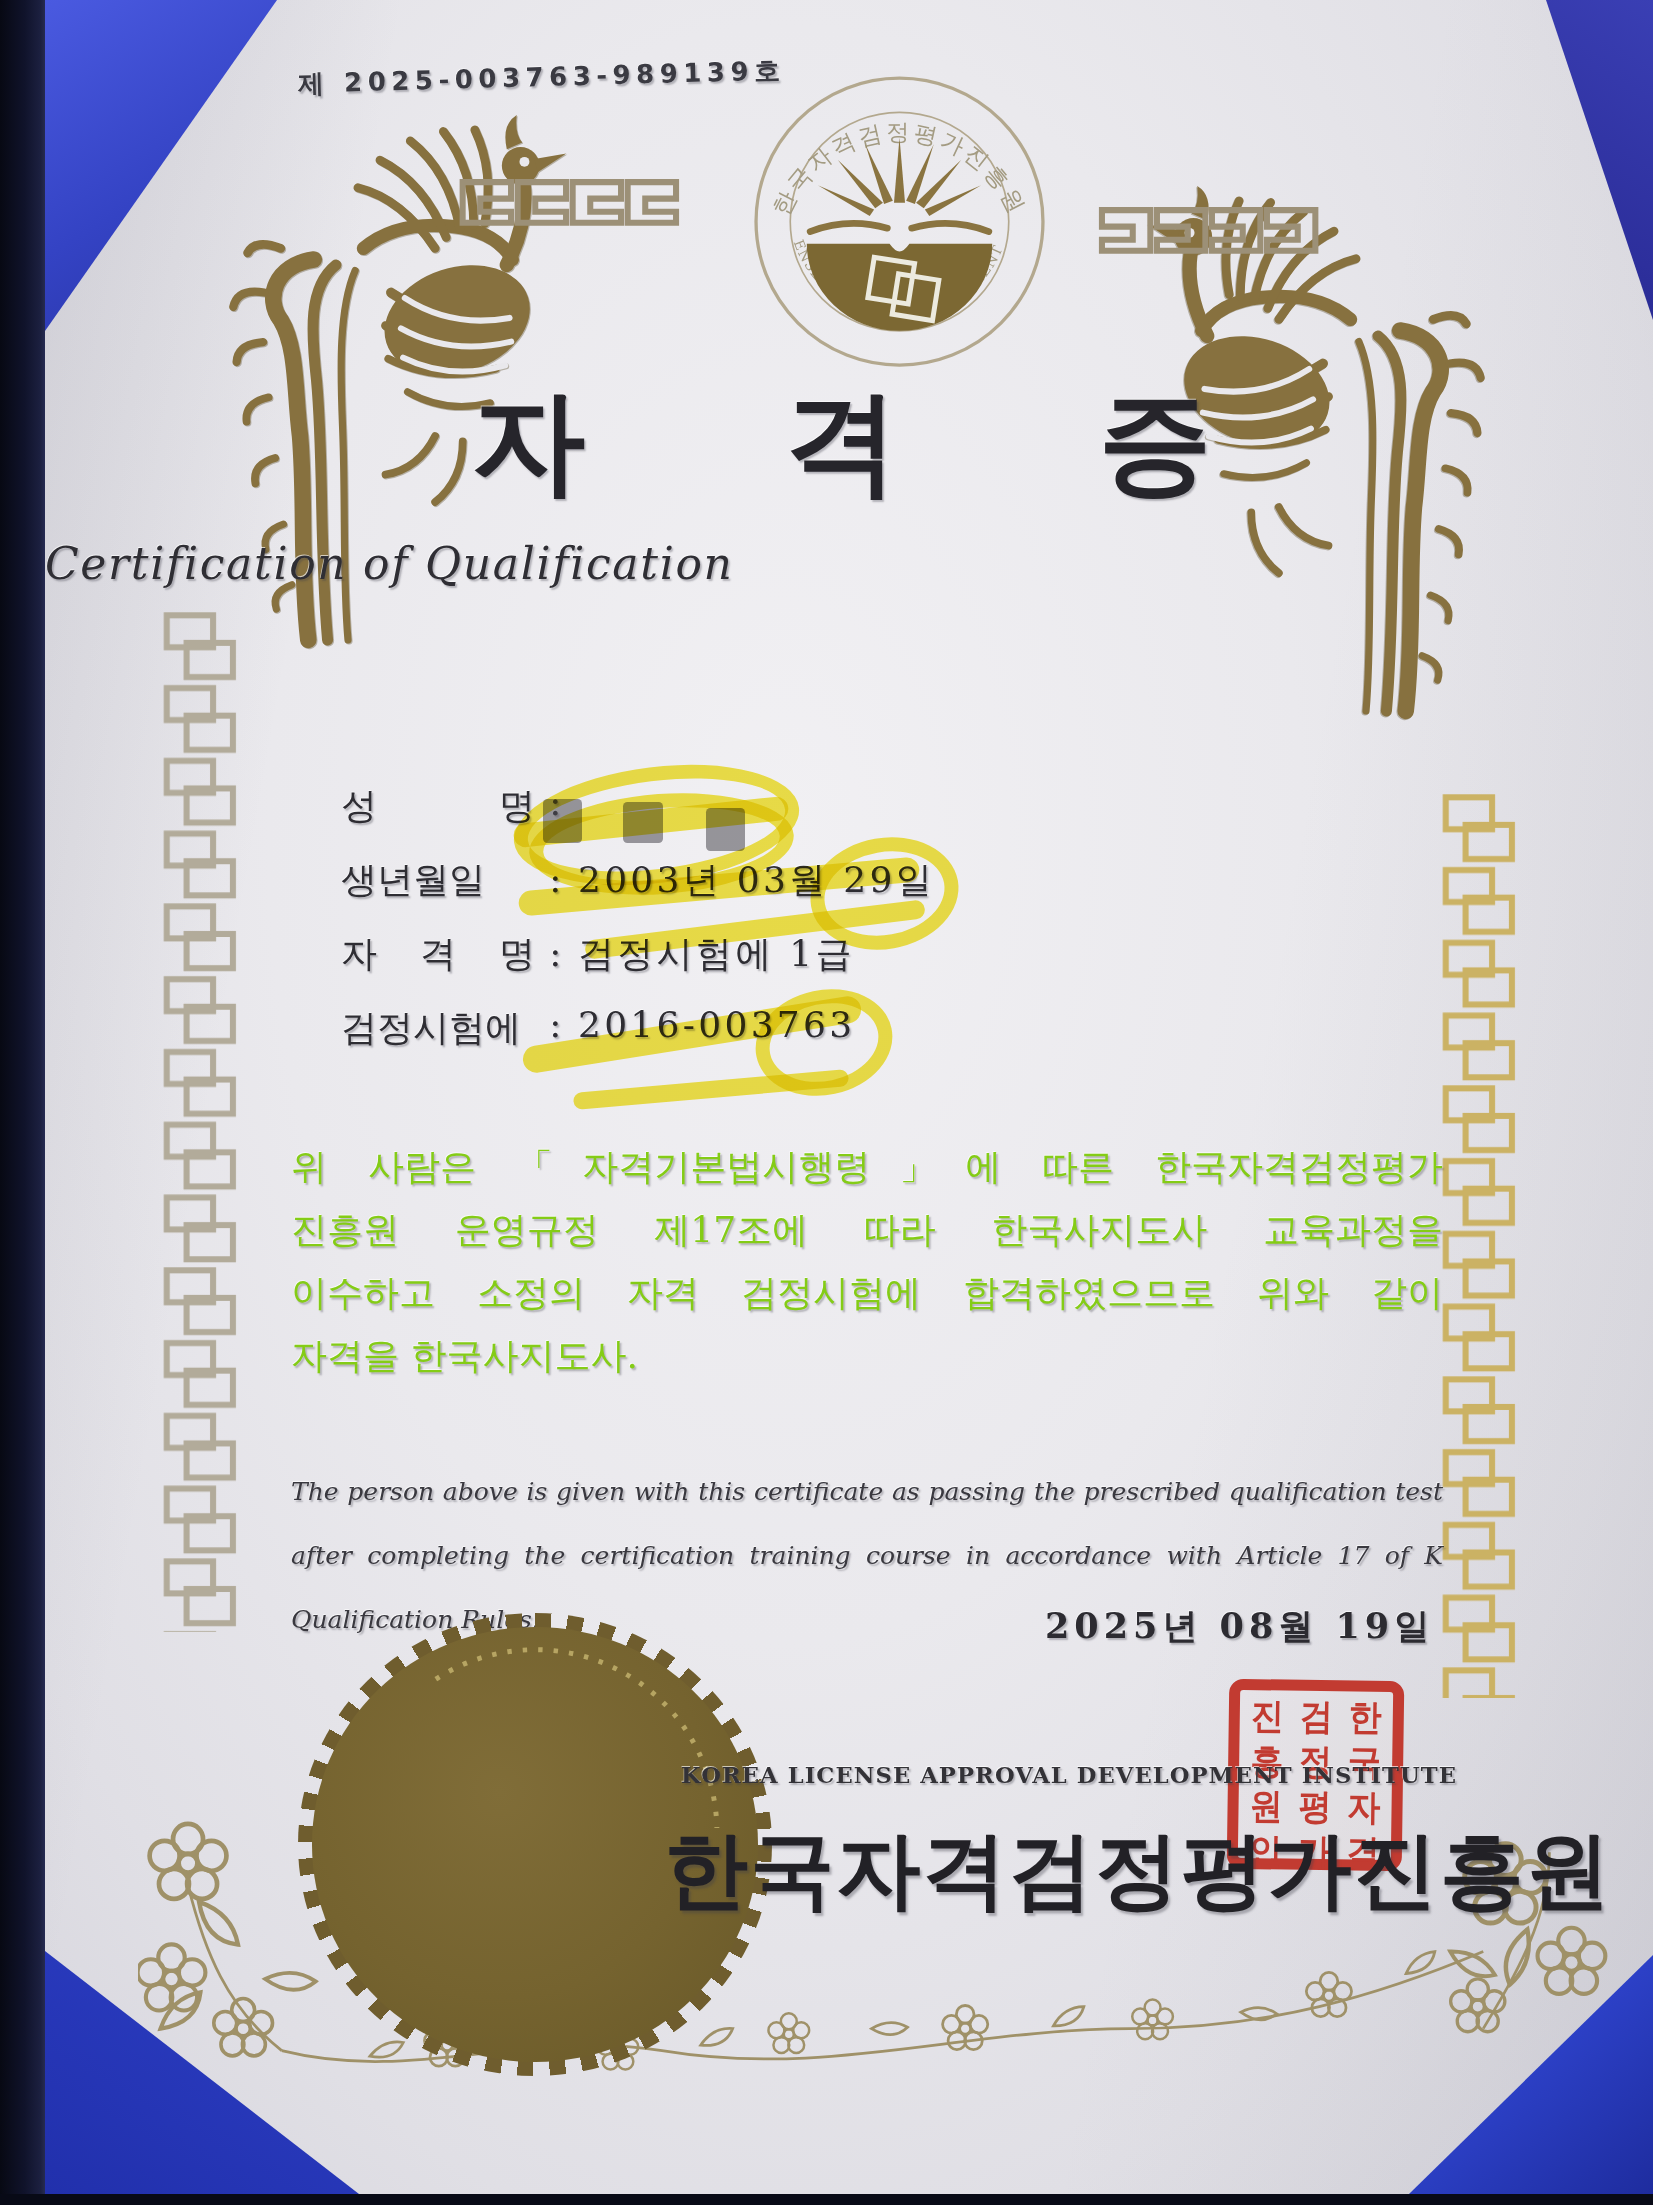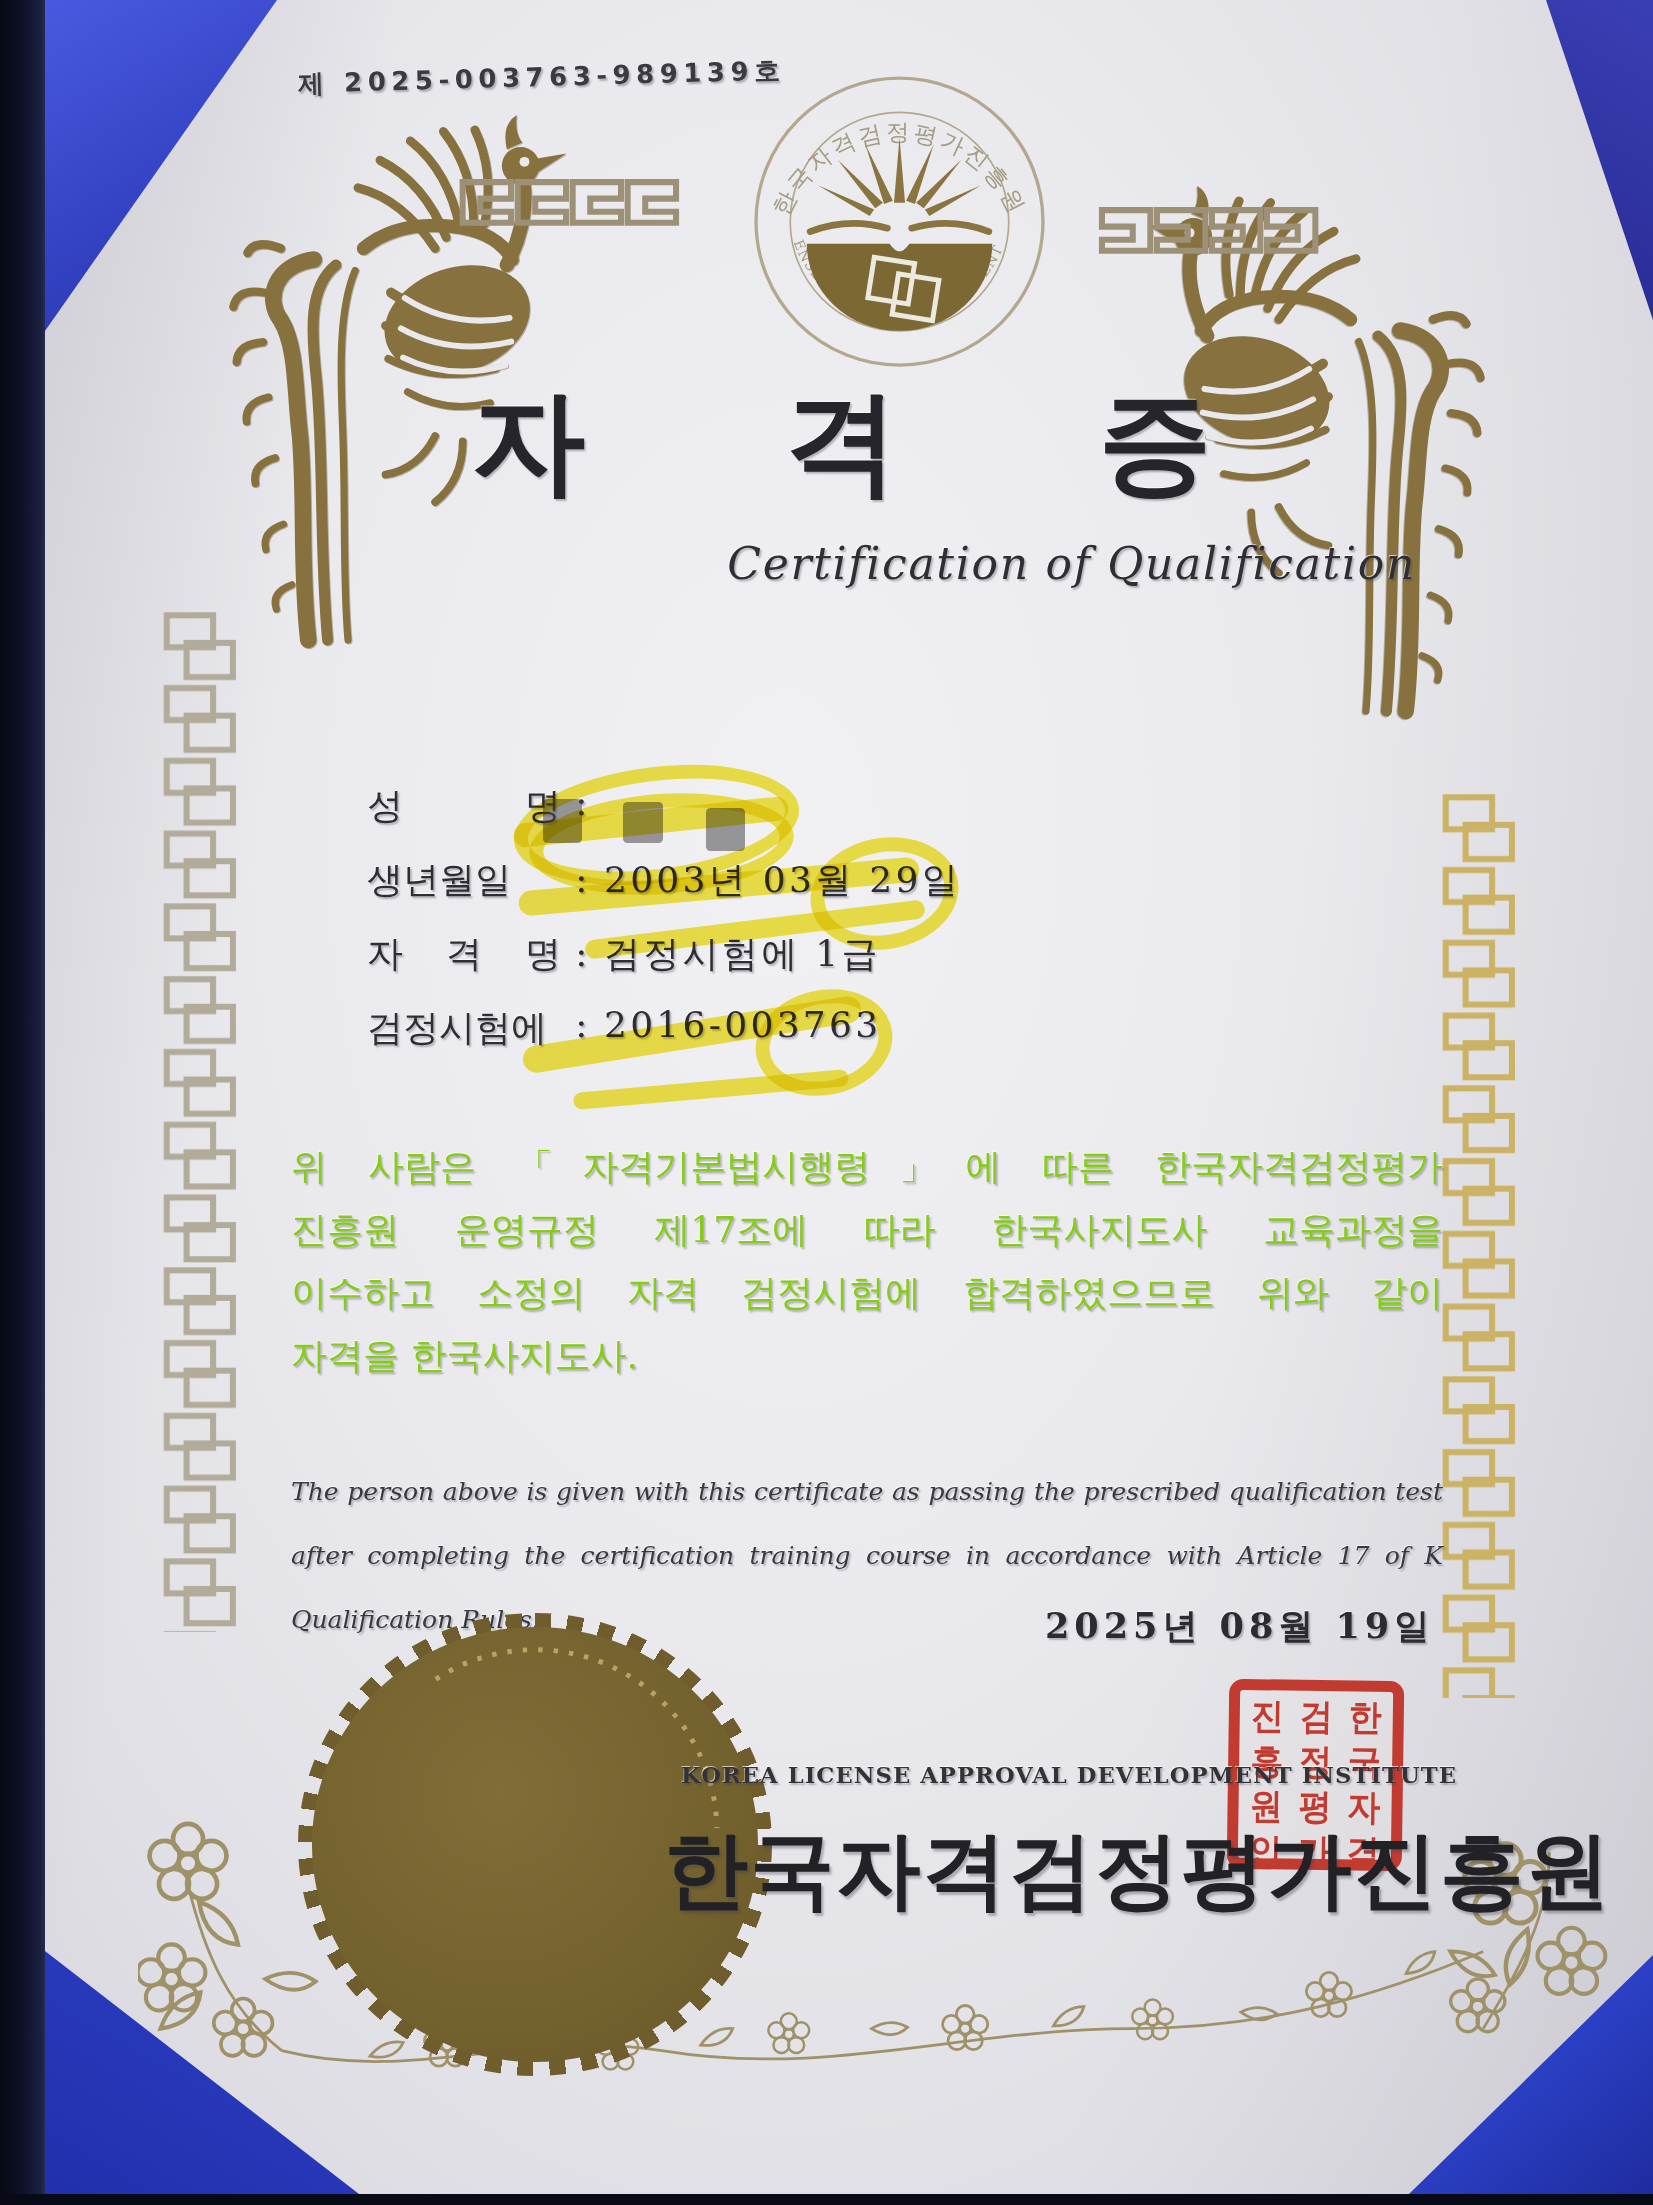--- a/index.html
+++ b/index.html
@@ -23,25 +23,25 @@
   .tri-br{right:0;bottom:11px;width:245px;height:240px;clip-path:polygon(100% 0,100% 100%,0 100%);
           background:linear-gradient(320deg,#1e2c9e 0%,#2e43cc 60%,#3a52dc 100%);}
   
   .emboss{color:#2e2d33;text-shadow:1.7px 2.2px 1.7px rgba(60,60,72,.33),-0.6px -0.6px 0.6px rgba(255,255,255,.65);}
   .gold-sh{filter:drop-shadow(1.1px 1.7px 0.6px rgba(95,82,48,.38));}
   .abs{position:absolute;}
   .cert-number{left:298px;top:60px;font-size:26px;letter-spacing:5.5px;transform:rotate(-1.6deg);
                font-family:"DejaVu Sans","Liberation Sans",sans-serif;font-weight:bold;color:#3a3a42;}
   .page-title{left:45px;top:367px;width:1609px;text-align:center;font-size:113px;font-weight:bold;
               word-spacing:130px;letter-spacing:15.4px;color:#26252b;}
-  .page-subtitle{left:45px;top:538px;width:1347px;text-align:right;font-size:44px;font-style:italic;
-                 letter-spacing:1.7px;color:#2f2e34;padding-left:24px;}
+  .page-subtitle{left:45px;top:538px;width:1347px;text-align:left;font-size:44px;font-style:italic;
+                 letter-spacing:1.7px;color:#2f2e34;}
   
   .fields{left:341px;top:782px;width:937px;font-size:36px;color:#2e2d33;}
-  .f-row{position:relative;height:74px;margin-left:26px;}
+  .f-row{position:relative;height:74px;}
   .f-label{display:inline-block;width:194px;text-align:justify;text-align-last:justify;vertical-align:top;}
   .f-colon{display:inline-block;margin:0 16.5px 0 14.3px;}
   .f-value{letter-spacing:3.3px;}
   
   .hl{position:absolute;background:#f3e216;opacity:.78;border-radius:22px;mix-blend-mode:multiply;}
   .hl-loop{position:absolute;border:14.3px solid #f3e216;opacity:.78;border-radius:50%;
            background:transparent;mix-blend-mode:multiply;}
   .ghost{position:absolute;background:#4a4950;border-radius:4.4px;opacity:.55;}
   
   .body-par{left:291px;top:1135px;width:1152px;font-size:36px;line-height:63px;color:#84cc16;}

